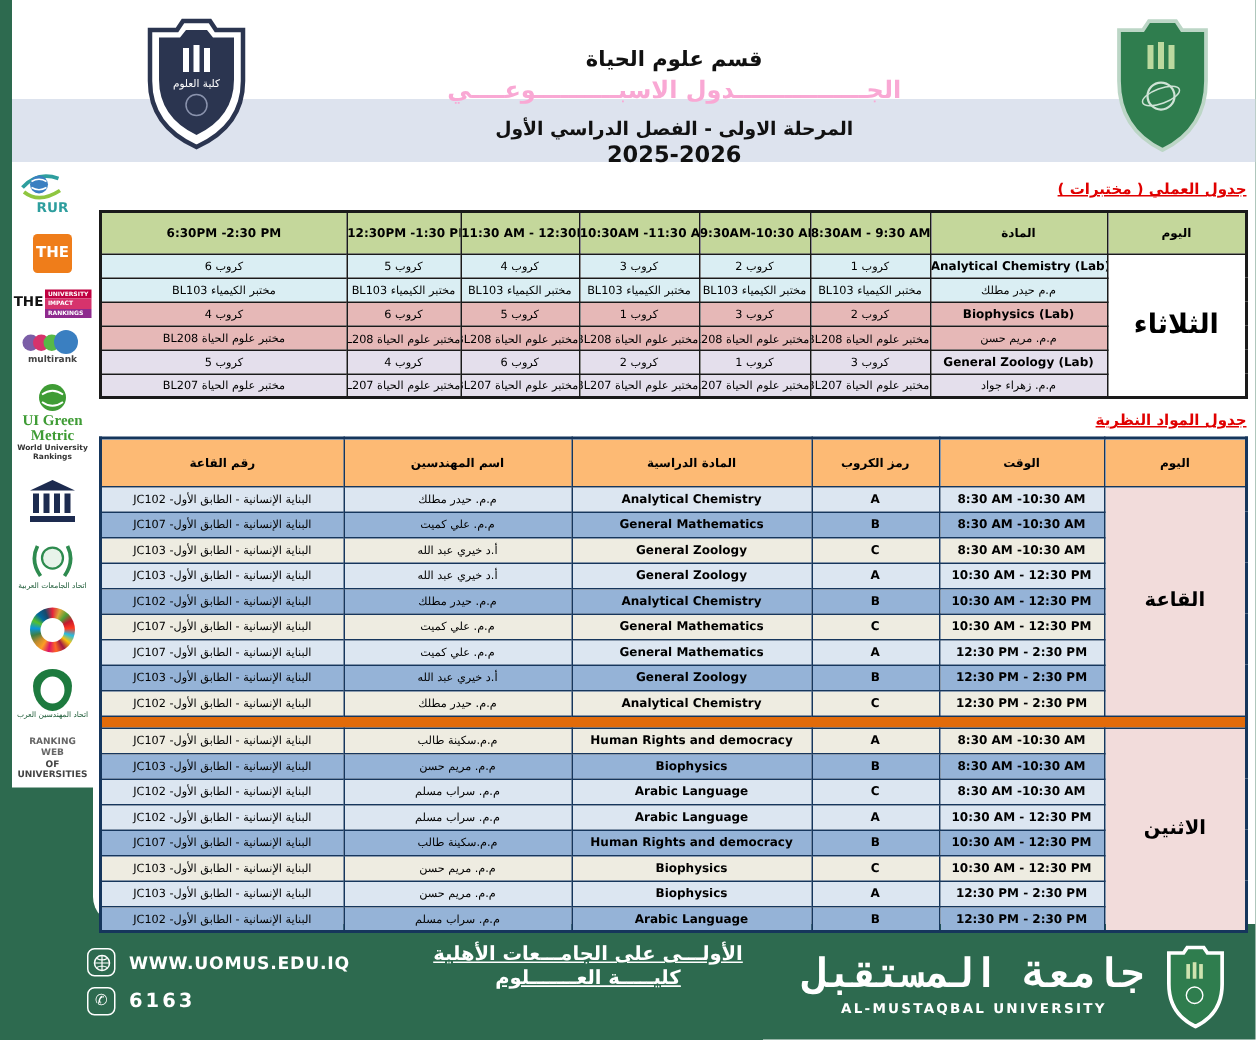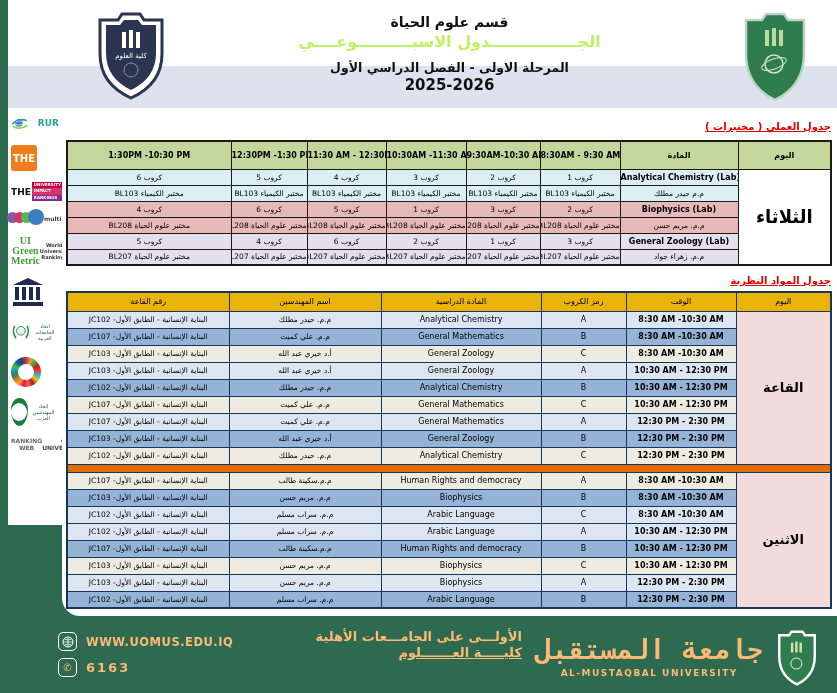--- a/index.html
+++ b/index.html
@@ -7,22 +7,22 @@
   .page { position:relative; width:837px; height:693px; background:#2d6a4f; overflow:hidden; }
 
   
   .sidebar { position:absolute; left:8px; top:0; width:54px; height:525px; background:#ffffff; z-index:1; }
   .content { position:absolute; left:62px; top:0; width:775px; height:616px; background:#ffffff;
              border-bottom-left-radius:18px; z-index:1; }
   .band { position:absolute; left:8px; top:66px; width:829px; height:42px; background:#dde3ee; z-index:2; }
 
   
   .hdr { position:absolute; left:0; top:0; width:775px; z-index:3; text-align:center; color:#111; }
-  .hdr .dept { margin-top:14px; font-size:14px; font-weight:bold; }
-  .hdr .sched { margin-top:2px; font-size:16px; font-weight:bold; color:#bef264; }
+  .hdr .dept { margin-top:32px; font-size:14px; font-weight:bold; }
+  .hdr .sched { margin-top:2px; font-size:16px; font-weight:bold; color:#f9a8d4; }
   .hdr .stage { margin-top:9px; font-size:12.5px; font-weight:bold; }
   .hdr .year { margin-top:1px; font-size:15px; font-weight:bold; }
   .logo-left { position:absolute; left:30px; top:8px; z-index:4; }
   .logo-right { position:absolute; right:26px; top:8px; z-index:4; }
 
   .red-label { position:absolute; right:6px; z-index:3; font-size:10px; font-weight:bold; color:#e00000;
                text-decoration:underline; direction:rtl; }
   .lbl1 { top:121px; } .lbl2 { top:275px; }
 
   
@@ -32,66 +32,66 @@
   .lab-table { top:140px; }
   .lab-table td, .lab-table th { border:1px solid #1a1a1a; font-size:7.5px; }
   .lab-table { border:2px solid #1a1a1a; }
   .lab-table th { height:28px; background:#c4d79b; font-size:8px; font-weight:bold; }
   .lab-table td { height:16px; }
   .lab-table .day-cell { background:#ffffff; font-size:18px; font-weight:bold; }
   .lab-table .en { font-weight:bold; font-size:8px; direction:ltr; }
 
   .theory-table { top:291px; border:2px solid #16365c; }
   .theory-table td, .theory-table th { border:1px solid #16365c; font-size:7.5px; }
-  .theory-table th { height:19px; background:#eab308; font-size:8px; font-weight:normal; }
+  .theory-table th { height:32px; background:#fdba74; font-size:8px; font-weight:bold; }
   .theory-table td { height:17px; }
   .theory-table .day-cell { background:#f2dcdb; font-size:13px; font-weight:bold; }
-  .theory-table .en { font-weight:normal; font-size:8px; direction:ltr; }
+  .theory-table .en { font-weight:bold; font-size:8px; direction:ltr; }
   .theory-table .ltr { direction:ltr; font-weight:bold; font-size:8px; }
   .divider-row td { height:8px; background:#e26b0a; border-left:none; border-right:none; padding:0; }
 
   .t-cyan td { background:#daeef3; }
   .t-salmon td { background:#e6b8b7; }
   .t-lavender td { background:#e4dfec; }
   .t-light td { background:#dce6f1; }
   .t-medium td { background:#95b3d7; }
   .t-cream td { background:#eeece1; }
   tr.t-light td.day-cell, tr.t-medium td.day-cell, tr.t-cream td.day-cell { background:#f2dcdb; }
   tr.t-cyan td.day-cell, tr.t-salmon td.day-cell, tr.t-lavender td.day-cell { background:#ffffff; }
 
   
   .logos { display:flex; flex-direction:column; align-items:center; gap:11px; padding-top:112px; }
-  .logo-item { width:48px; display:flex; flex-direction:row; align-items:center; text-align:center; }
+  .logo-item { width:48px; display:flex; flex-direction:column; align-items:center; text-align:center; }
   .the-box { width:26px; height:26px; background:#ef7d1a; color:#fff; font-weight:bold; font-size:10px;
              display:flex; align-items:center; justify-content:center; border-radius:3px; }
   .impact { display:flex; align-items:center; gap:1px; }
   .impact .the-sm { font-size:9px; font-weight:bold; color:#111; }
   .impact .bars div { font-size:4px; color:#fff; padding:1px 2px; line-height:1.1; font-weight:bold; text-align:left; }
   .mr-circles { display:flex; }
   .mr-circles span { width:11px; height:11px; border-radius:50%; display:inline-block; margin-left:-4px; }
   .tiny { font-size:5px; color:#333; line-height:1.2; }
   .tiny-b { font-size:6px; font-weight:bold; color:#666; line-height:1.2; }
   .gm-text { font-size:10px; color:#3f9c35; font-weight:bold; line-height:1;font-family:Liberation Serif, serif; }
   .sdg-ring { width:30px; height:30px; border-radius:50%;
       background:conic-gradient(#e5243b,#dda63a,#4c9f38,#c5192d,#ff3a21,#26bde2,#fcc30b,#a21942,#fd6925,#dd1367,#fd9d24,#bf8b2e,#3f7e44,#0a97d9,#56c02b,#00689d,#19486a,#e5243b);
       display:flex; align-items:center; justify-content:center; }
   .sdg-ring i { width:16px; height:16px; background:#fff; border-radius:50%; }
   .eng-shield { width:26px; height:28px; background:#1d7a3e; border-radius:50% 50% 50% 50%/40% 40% 60% 60%;
       display:flex; align-items:center; justify-content:center; }
   .eng-shield i { width:16px; height:18px; background:#fff; border-radius:50%; }
 
   
-  .footer { position:absolute; left:0; bottom:0; width:837px; height:71px; color:#fdba74; z-index:2; }
+  .footer { position:absolute; left:0; bottom:0; width:837px; height:71px; color:#ffffff; z-index:2; }
   .f-left { position:absolute; left:58px; top:10px; }
   .f-row { display:flex; align-items:center; gap:9px; margin-bottom:7px; }
   .f-icon { width:19px; height:19px; border:1.6px solid #fff; border-radius:5px; display:flex;
             align-items:center; justify-content:center; font-size:10px; }
   .f-site { font-size:11.5px; font-weight:bold; letter-spacing:0.5px; }
   .f-phone { font-size:13px; font-weight:bold; letter-spacing:2px; }
-  .f-center { position:absolute; left:242px; top:7px; width:280px; text-align:right; direction:rtl; }
+  .f-center { position:absolute; left:252px; top:7px; width:280px; text-align:center; direction:rtl;text-decoration:underline; }
   .f-center .l1 { font-size:13px; font-weight:bold; }
   .f-center .l2 { font-size:13px; font-weight:bold; text-decoration:underline; margin-top:1px; }
   .f-center .l3 { font-size:13px; font-weight:bold; margin-top:2px; }
   .f-right { position:absolute; right:12px; top:6px; display:flex; align-items:center; gap:6px; }
   .f-uni { text-align:center; }
   .f-uni .ar { font-size:27px; font-weight:bold; font-family:Liberation Mono, monospace; line-height:1.1; }
   .f-uni .en { font-size:9px; font-weight:bold; letter-spacing:1.5px; border-top:1px solid transparent; }
 </style>
 </head>
 <body>
@@ -223,21 +223,21 @@
         </colgroup>
       <thead>
         <tr>
           <th>اليوم</th>
           <th>المادة</th>
           <th class="en">8:30AM - 9:30 AM</th>
           <th class="en">9:30AM-10:30 AM</th>
           <th class="en">10:30AM -11:30 AM</th>
           <th class="en">11:30 AM - 12:30PM</th>
           <th class="en">12:30PM -1:30 PM</th>
-          <th class="en">1:30PM -10:30 PM</th>
+          <th class="en">6:30PM -2:30 PM</th>
         </tr>
       </thead>
       <tbody>
           <tr class="t-cyan">
             <td class="day-cell" rowspan="6">الثلاثاء</td>
             <td class="en">Analytical Chemistry (Lab)</td>
             <td>كروب 1</td>
             <td>كروب 2</td>
             <td>كروب 3</td>
             <td>كروب 4</td>

